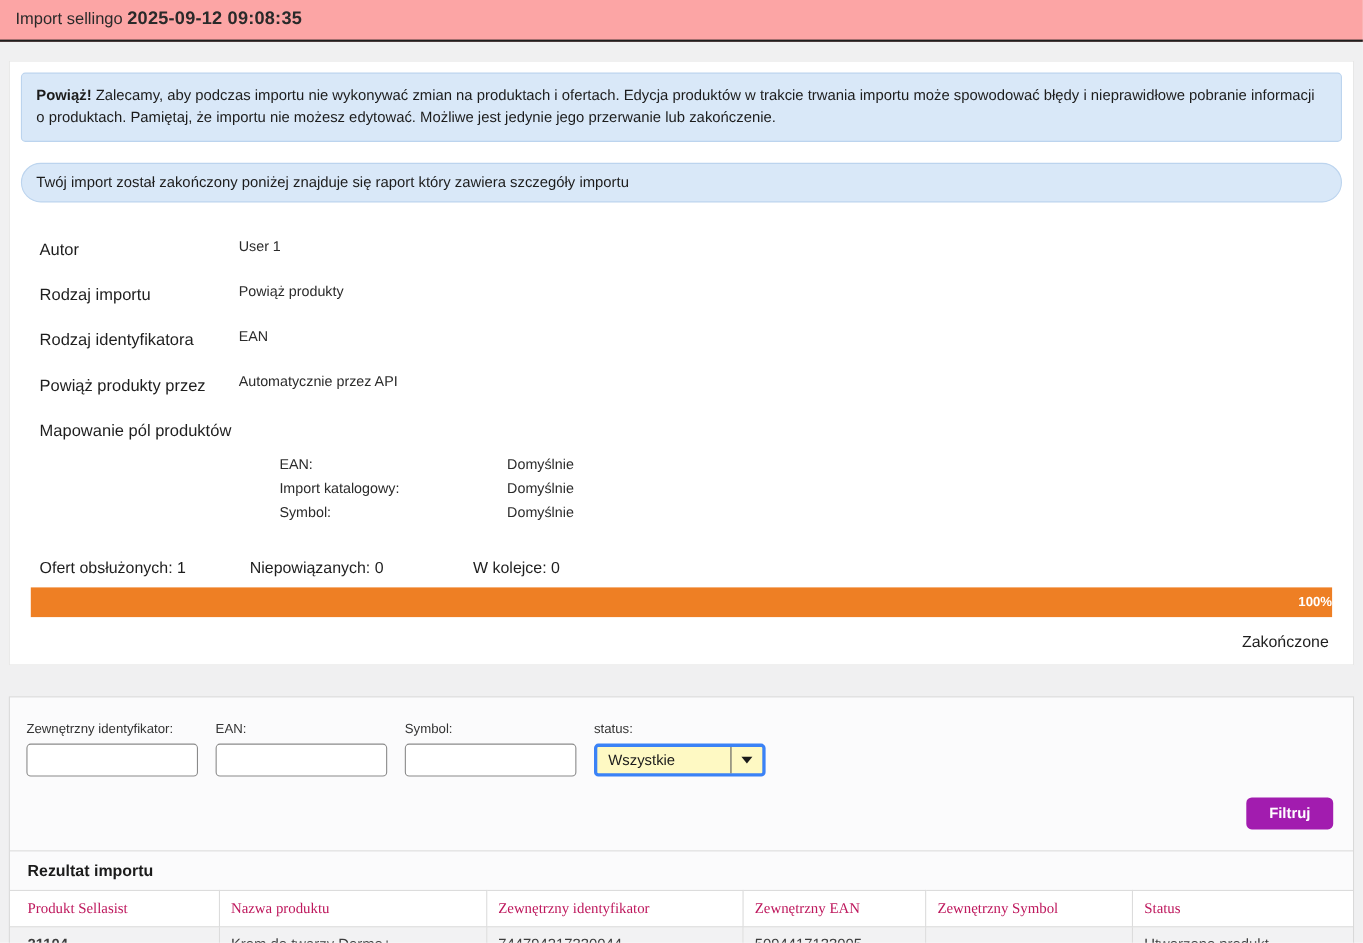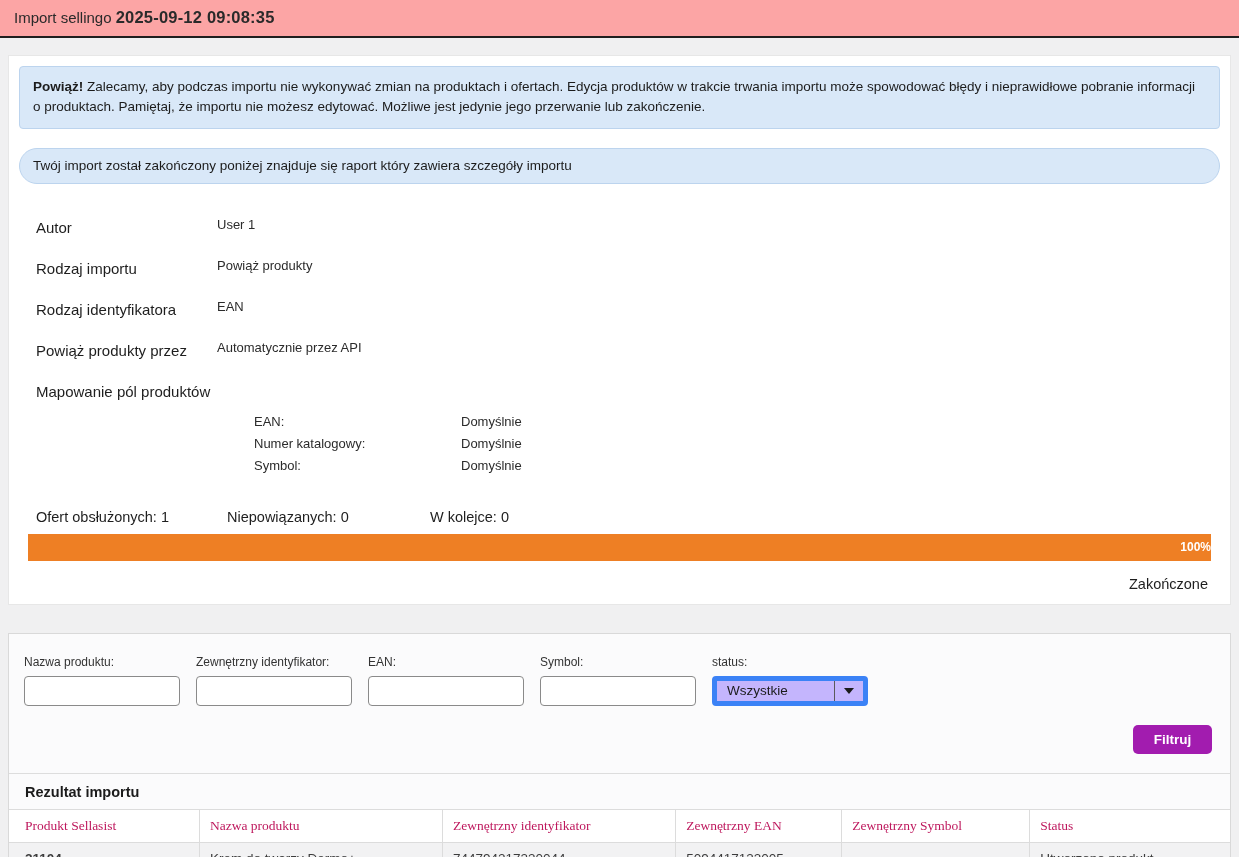--- a/index.html
+++ b/index.html
@@ -80,22 +80,22 @@
   .filter-field { width:156px; margin-right:16px; }
   .filter-label { font-size:12px; color:#333; margin-bottom:7px; }
   .filter-input {
     width:156px; height:30px;
     border:1px solid #8a8a8a; border-radius:4px;
     background:#fff; font-size:13px; padding:0 8px;
     font-family:"Liberation Sans", sans-serif;
   }
   .select-box {
     width:156px; height:30px;
-    border:5px solid #3b82f6; border-radius:4px;
-    background:#c4b5fd; display:flex; align-items:stretch;
+    border:3px solid #3b82f6; border-radius:4px;
+    background:#fef9c3; display:flex; align-items:stretch;
     cursor:default;
   }
   .select-value { flex:1; display:flex; align-items:center; padding-left:10px; font-size:13.5px; color:#1b1b1b; }
   .select-caret-zone { width:29px; border-left:1px solid #5a5a5a; display:flex; align-items:center; justify-content:center; }
   .caret-down {
     width:0; height:0;
     border-left:5px solid transparent;
     border-right:5px solid transparent;
     border-top:6px solid #1b1b1b;
   }
@@ -172,21 +172,21 @@
       <div class="detail-label" style="width:auto;">Mapowanie pól produktów</div>
     </div>
   </div>
 
   <div class="mapping">
     <div class="map-row">
       <div class="map-label">EAN:</div>
       <div class="map-value">Domyślnie</div>
     </div>
     <div class="map-row">
-      <div class="map-label">Numer katalogowy:</div>
+      <div class="map-label">Import katalogowy:</div>
       <div class="map-value">Domyślnie</div>
     </div>
     <div class="map-row">
       <div class="map-label">Symbol:</div>
       <div class="map-value">Domyślnie</div>
     </div>
   </div>
 
   <div class="stats">
     <div class="stat-1">
@@ -205,24 +205,20 @@
       <span>100%</span>
     </div>
   </div>
 
   <div class="finish-state">Zakończone</div>
 </div>
 
 <div class="panel2">
 
   <div class="filters">
-    <div class="filter-field">
-      <div class="filter-label">Nazwa produktu:</div>
-      <input class="filter-input" type="text" style="">
-    </div>
     <div class="filter-field">
       <div class="filter-label">Zewnętrzny identyfikator:</div>
       <input class="filter-input" type="text" style="">
     </div>
     <div class="filter-field">
       <div class="filter-label">EAN:</div>
       <input class="filter-input" type="text" style="">
     </div>
     <div class="filter-field">
       <div class="filter-label">Symbol:</div>

